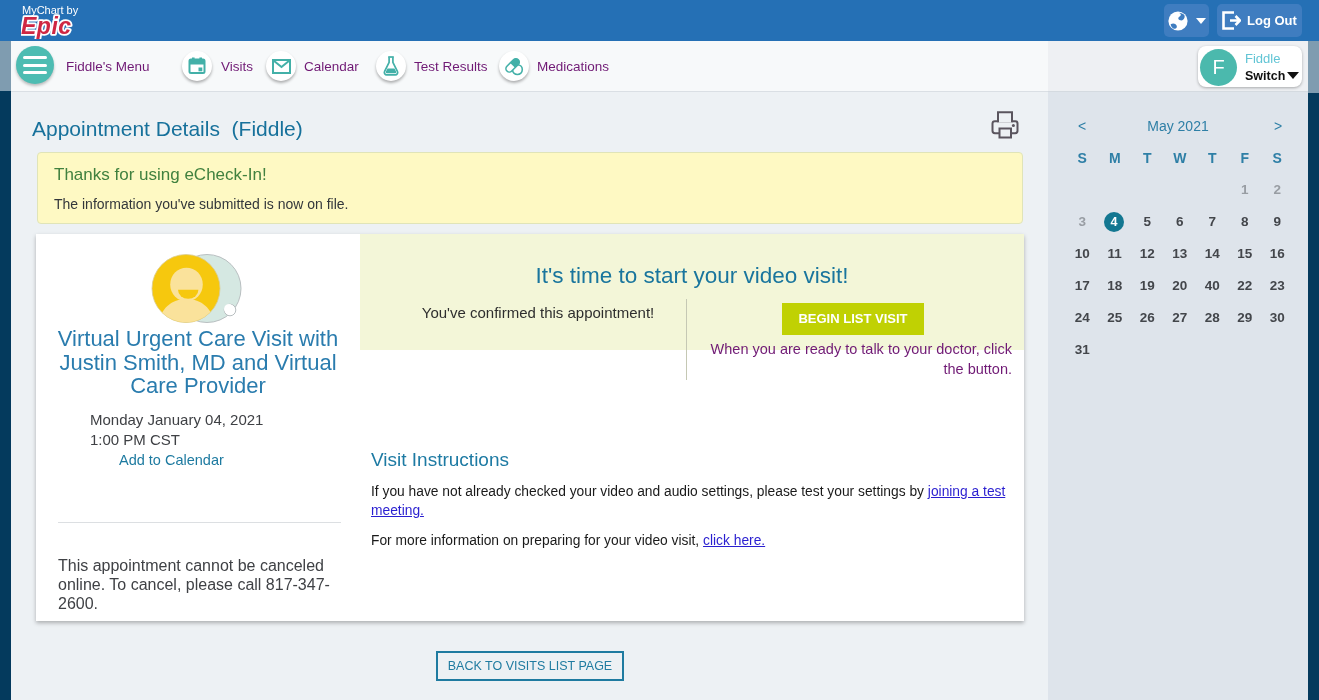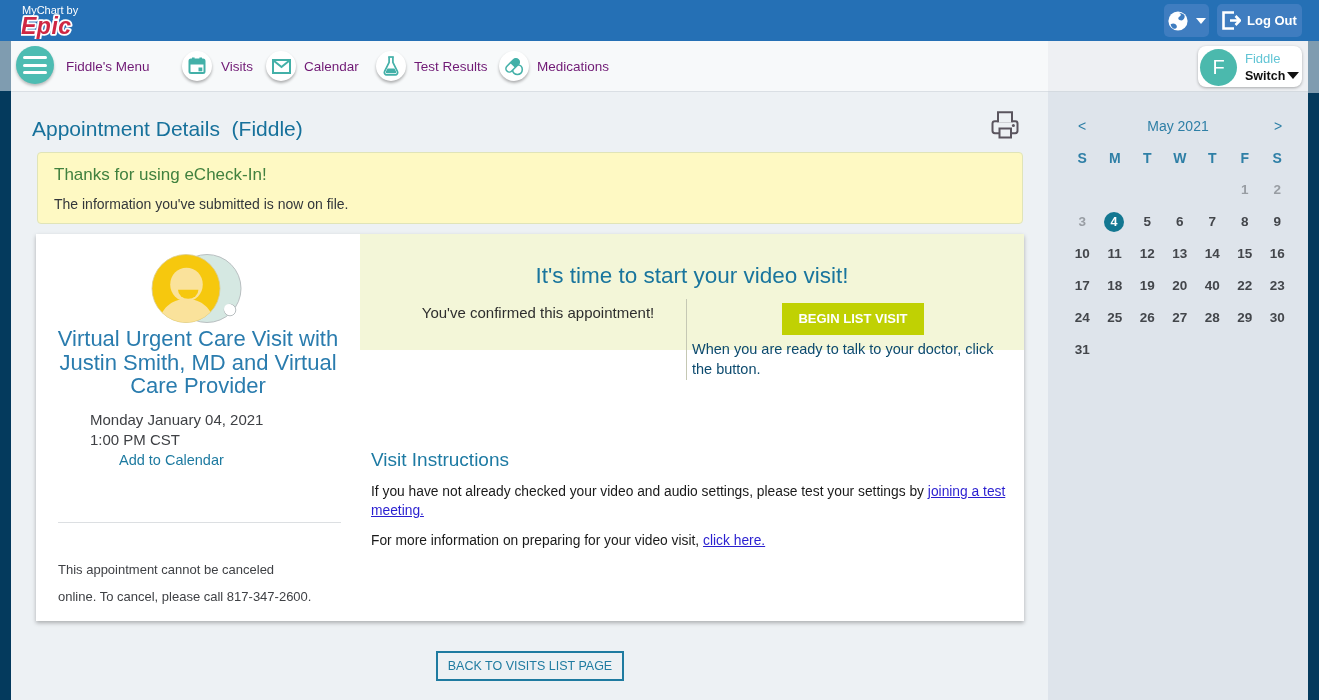--- a/index.html
+++ b/index.html
@@ -55,30 +55,30 @@
 
 #card { position:absolute; left:25px; top:142px; width:988px; height:387px; background:#fff;
   box-shadow:0 2px 4px rgba(0,0,0,0.28); }
 #leftcol { position:absolute; left:0; top:0; width:324px; height:387px; background:#fff; }
 #avatarsvg { position:absolute; left:104px; top:20px; }
 .vtitle { position:absolute; left:2px; top:93px; width:320px; text-align:center; font-size:22px;
   line-height:23.5px; color:#2a7cae; }
 .vdate { position:absolute; left:54px; top:176px; font-size:15px; line-height:19.5px; color:#3f4145; }
 .vcal { position:absolute; left:83px; top:218px; font-size:14.5px; color:#1d7aa0; }
 .vdivider { position:absolute; left:22px; top:288px; width:283px; height:1px; background:#dcdfe2; }
-.vcancel { position:absolute; left:22px; top:322px; font-size:13px; line-height:27px; color:#3f4145; }
+.vcancel { position:absolute; left:22px; top:322px; font-size:16px; line-height:19px; color:#3f4145; }
 
 #rightcol { position:absolute; left:324px; top:0; width:664px; height:387px; }
 #yellowpanel { position:absolute; left:0; top:0; width:664px; height:116px; background:#f3f6d8; }
 #yellowpanel .yh { position:absolute; left:0; top:29px; width:664px; text-align:center; font-size:22.5px; color:#19759d; }
 #yellowpanel .confirmed { position:absolute; left:0; top:70px; width:356px; text-align:center; font-size:15px; color:#2e2e2e; }
 #yellowpanel .vline { position:absolute; left:326px; top:65px; width:1px; height:81px; background:#c5c8b4; }
 #begin { position:absolute; left:422px; top:69px; width:142px; height:32px; background:#c0d103;
   color:#fff; font-size:13px; font-weight:bold; text-align:center; line-height:32px; }
-#yellowpanel .ycap { position:absolute; left:332px; top:106px; width:320px; text-align:left; font-size:14.5px; line-height:19.5px; color:#0c4a6e; }
+#yellowpanel .ycap { position:absolute; left:332px; top:106px; width:320px; text-align:right; font-size:14.5px; line-height:19.5px; color:#701a75; }
 #instructions { position:absolute; left:11px; top:157px; width:640px;margin-top:44px; }
 #instructions h2 { font-size:19px; font-weight:normal; color:#1d7aa3; margin-top:14px; }
 #instructions p { font-size:13.8px; color:#1a1a1a; line-height:18.5px; margin-top:12px; white-space:nowrap; }
 #instructions a { color:#2a1fd0; }
 
 #backbtn { font-size:12.5px; position:absolute; left:425px; top:559px; width:188px; height:30px; white-space:nowrap; border:2px solid #1f7ba0;
   color:#1f7ba0; text-align:center; line-height:27px; background:transparent; }
 
 
 #sidebar { position:absolute; left:1048px; top:92px; width:260px; height:608px; background:#dee4eb; }

